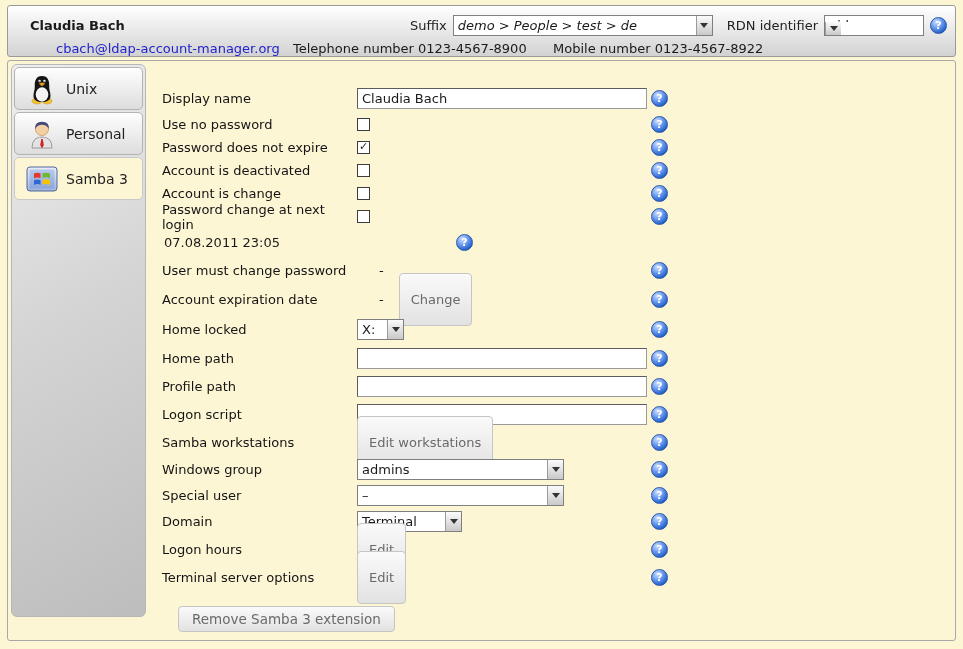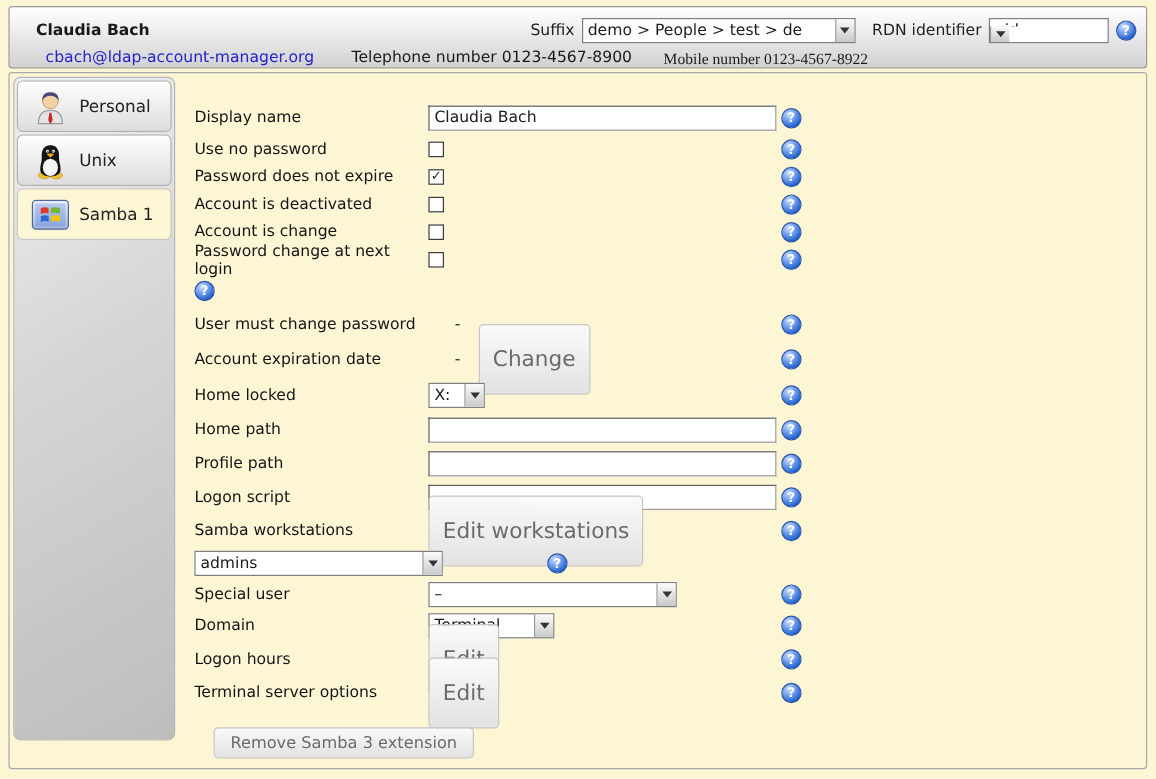--- a/index.html
+++ b/index.html
@@ -16,37 +16,37 @@
     position:absolute; left:7px; top:5px; width:949px; height:52px;
     background:linear-gradient(#ffffff,#d2d2d2);
     border:1px solid #9a9a9a; border-radius:3px;
   }
   .hdr-row1 { position:absolute; top:8px; left:0; right:8px; height:23px; display:flex; align-items:center; }
   .hdr-title { margin-left:22px; font-weight:bold; }
   .hdr-spacer { flex:1; }
   .hdr-lbl { margin-right:6px; color:#222; }
   .hdr-gap { width:14px; }
   .hdr-row2 { position:absolute; top:35px; left:0; width:100%; height:18px; }
-  .email { position:absolute; left:30px; color:#2323cc; text-decoration:none; cursor:pointer; }
+  .email { position:absolute; left:48px; color:#2323cc; text-decoration:none; cursor:pointer; }
   .tel { position:absolute; left:285px; color:#1a1a1a; }
-  .mob { position:absolute; left:545px; color:#1a1a1a;font-family:Liberation Serif, serif; }
+  .mob { position:absolute; left:545px; color:#1a1a1a; }
 
   
   .sel {
     display:flex; align-items:stretch; background:#fff;
     border:1px solid #7f7f7f; height:21px; cursor:default; overflow:hidden;
   }
   .sel .sel-txt { flex:1; padding:2px 2px 0 4px; white-space:nowrap; overflow:hidden; color:#1a1a1a; }
   .sel .sel-arrow {
     width:16px; flex:none; border-left:1px solid #9a9a9a;
     background:linear-gradient(#fbfbfb,#c9c9c9);
     display:flex; align-items:center; justify-content:center;
   }
   .sel .sel-arrow::after { content:""; border:4px solid transparent; border-top:5px solid #333; margin-top:4px; }
-  .w-suffix { width:228px; }
+  .w-suffix { width:260px;font-style:italic; }
   .w-rdn { width:100px;flex-direction:column; }
   .w-sm { width:47px; }
   .w-wide { width:207px; }
   .w-med { width:105px; }
 
   
   .help {
     width:17px; height:17px; flex:none; border-radius:50%;
     background:radial-gradient(circle at 35% 28%, #cfe0ff 0%, #6b9af0 40%, #1d5ec8 78%, #15479a 100%);
     border:1px solid #2b57a8;
@@ -96,21 +96,21 @@
     display:inline-block; position:relative; cursor:pointer;
   }
   .checkbox.checked::after {
     content:"\2713"; position:absolute; top:-2px; left:1px; font-size:11px; color:#2b2b2b;
   }
   .val-text { padding-left:2px; color:#1a1a1a; }
   .dash { padding-left:22px; }
   .btn {
     background:linear-gradient(#fafafa,#e2e2e2);
     border:1px solid #c5c5c5; border-radius:4px;
-    color:#6a6a6a; padding:18px 11px; font-family:inherit; font-size:18px; cursor:pointer;
+    color:#6a6a6a; padding:18px 11px; font-family:inherit; font-size:13px; cursor:pointer;
     white-space:nowrap;
   }
   .btn-change { margin-left:15px; }
   .remove-btn { margin:15px 0 0 16px; padding:4px 13px; font-size:13.5px; }
 </style>
 </head>
 <body>
 
 <div class="header-box">
   <div class="hdr-row1">
@@ -136,63 +136,63 @@
     <span class="mob">Mobile number 0123-4567-8922</span>
   </div>
 </div>
 
 <div class="content-box">
 
   <div class="sidebar">
     <div class="tab">
       <span class="t-icon">
         <svg width="32" height="32" viewBox="0 0 32 32">
-          <path d="M6 30 Q6 19 16 19 Q26 19 26 30 Z" fill="#e3e3e3" stroke="#9a9a9a"></path>
-          <path d="M13 19 L16 23 L19 19 L17 27 L16 30 L15 27 Z" fill="#ffffff" stroke="#cccccc" stroke-width="0.5"></path>
-          <path d="M15.2 21 L14.2 27 L16 30.5 L17.8 27 L16.8 21 Z" fill="#cc2525"></path>
-          <circle cx="16" cy="11" r="6.6" fill="#f3cfa4" stroke="#c89d6c" stroke-width="0.8"></circle>
-          <path d="M9.2 11 Q8.6 3.8 16 3.8 Q23.4 3.8 22.8 11 Q20.5 6.8 16 6.8 Q11.5 6.8 9.2 11 Z" fill="#454a78"></path>
-        </svg>
-      </span>
-      <span class="t-label">Personal</span>
-    </div>
-    <div class="tab">
-      <span class="t-icon">
-        <svg width="32" height="32" viewBox="0 0 32 32">
           <ellipse cx="11" cy="28" rx="5" ry="3" fill="#f2c230" stroke="#c9992a" stroke-width="0.6"></ellipse>
           <ellipse cx="21" cy="28" rx="5" ry="3" fill="#f2c230" stroke="#c9992a" stroke-width="0.6"></ellipse>
           <path d="M16 3 C10 3 8.5 8 8.8 13 C9 17 7.5 19 7.5 23 C7.5 27 11 29 16 29 C21 29 24.5 27 24.5 23 C24.5 19 23 17 23.2 13 C23.5 8 22 3 16 3 Z" fill="#141414"></path>
           <ellipse cx="16" cy="21.5" rx="6.3" ry="7.2" fill="#f4f4f4"></ellipse>
           <circle cx="13.6" cy="8" r="1.2" fill="#ffffff"></circle>
           <circle cx="18.4" cy="8" r="1.2" fill="#ffffff"></circle>
           <circle cx="13.9" cy="8.2" r="0.5" fill="#111"></circle>
           <circle cx="18.1" cy="8.2" r="0.5" fill="#111"></circle>
           <path d="M13 10.5 L16 13.2 L19 10.5 Q16 9.2 13 10.5 Z" fill="#f2a51e" stroke="#c07f12" stroke-width="0.5"></path>
         </svg>
       </span>
       <span class="t-label">Unix</span>
+    </div>
+    <div class="tab">
+      <span class="t-icon">
+        <svg width="32" height="32" viewBox="0 0 32 32">
+          <path d="M6 30 Q6 19 16 19 Q26 19 26 30 Z" fill="#e3e3e3" stroke="#9a9a9a"></path>
+          <path d="M13 19 L16 23 L19 19 L17 27 L16 30 L15 27 Z" fill="#ffffff" stroke="#cccccc" stroke-width="0.5"></path>
+          <path d="M15.2 21 L14.2 27 L16 30.5 L17.8 27 L16.8 21 Z" fill="#cc2525"></path>
+          <circle cx="16" cy="11" r="6.6" fill="#f3cfa4" stroke="#c89d6c" stroke-width="0.8"></circle>
+          <path d="M9.2 11 Q8.6 3.8 16 3.8 Q23.4 3.8 22.8 11 Q20.5 6.8 16 6.8 Q11.5 6.8 9.2 11 Z" fill="#454a78"></path>
+        </svg>
+      </span>
+      <span class="t-label">Personal</span>
     </div>
     <div class="tab active">
       <span class="t-icon">
         <svg width="32" height="26" viewBox="0 0 32 26">
           <defs>
             <linearGradient id="wbg" x1="0" y1="0" x2="0" y2="1">
               <stop offset="0" stop-color="#e9eefb"></stop>
                 <stop offset="1" stop-color="#9fb4dd"></stop>
             </linearGradient>
           </defs>
           <rect x="1" y="1" width="30" height="24" rx="3" fill="url(#wbg)" stroke="#51679c"></rect>
           <rect x="3.5" y="3.5" width="25" height="19" rx="1" fill="#3a6ad1" opacity="0.25"></rect>
           <path d="M8 7.6 Q11 6 14.5 7.3 L14.5 12 Q11 10.7 8 12.3 Z" fill="#e23a2a"></path>
           <path d="M16.5 7.2 Q20 6 24 7.6 L24 12.2 Q20 10.6 16.5 11.9 Z" fill="#6fb831"></path>
           <path d="M8 14.3 Q11 12.7 14.5 14 L14.5 18.7 Q11 17.4 8 19 Z" fill="#2f66d6"></path>
           <path d="M16.5 13.9 Q20 12.6 24 14.3 L24 18.9 Q20 17.2 16.5 18.6 Z" fill="#f5c400"></path>
         </svg>
       </span>
-      <span class="t-label">Samba 1</span>
+      <span class="t-label">Samba 3</span>
     </div>
   </div>
 
   <div class="form">
 
     <div class="row h-30">
       <span class="f-label">Display name</span>
       <span class="f-ctrl">
           <input class="ti" type="text" value="Claudia Bach" style="">
         </span>
@@ -233,20 +233,23 @@
 
     <div class="row h-23">
       <span class="f-label">Password change at next login</span>
       <span class="f-ctrl">
           <span class="checkbox"></span>
         </span>
       <span class="help">?</span>
     </div>
 
     <div class="row h-28">
+      <span class="f-ctrl">
+          <span class="val-text">07.08.2011 23:05</span>
+        </span>
       <span class="help">?</span>
     </div>
 
     <div class="row h-28">
       <span class="f-label">User must change password</span>
       <span class="f-ctrl">
           <span class="val-text dash">-</span>
         </span>
       <span class="help">?</span>
     </div>
@@ -297,20 +300,21 @@
 
     <div class="row h-28">
       <span class="f-label">Samba workstations</span>
       <span class="f-ctrl">
           <button class="btn">Edit workstations</button>
         </span>
       <span class="help">?</span>
     </div>
 
     <div class="row h-26">
+      <span class="f-label">Windows group</span>
       <span class="f-ctrl">
         <span class="sel w-wide">
           <span class="sel-txt">admins</span>
           <span class="sel-arrow"></span>
         </span>
       </span>
       <span class="help">?</span>
     </div>
 
     <div class="row h-26">

